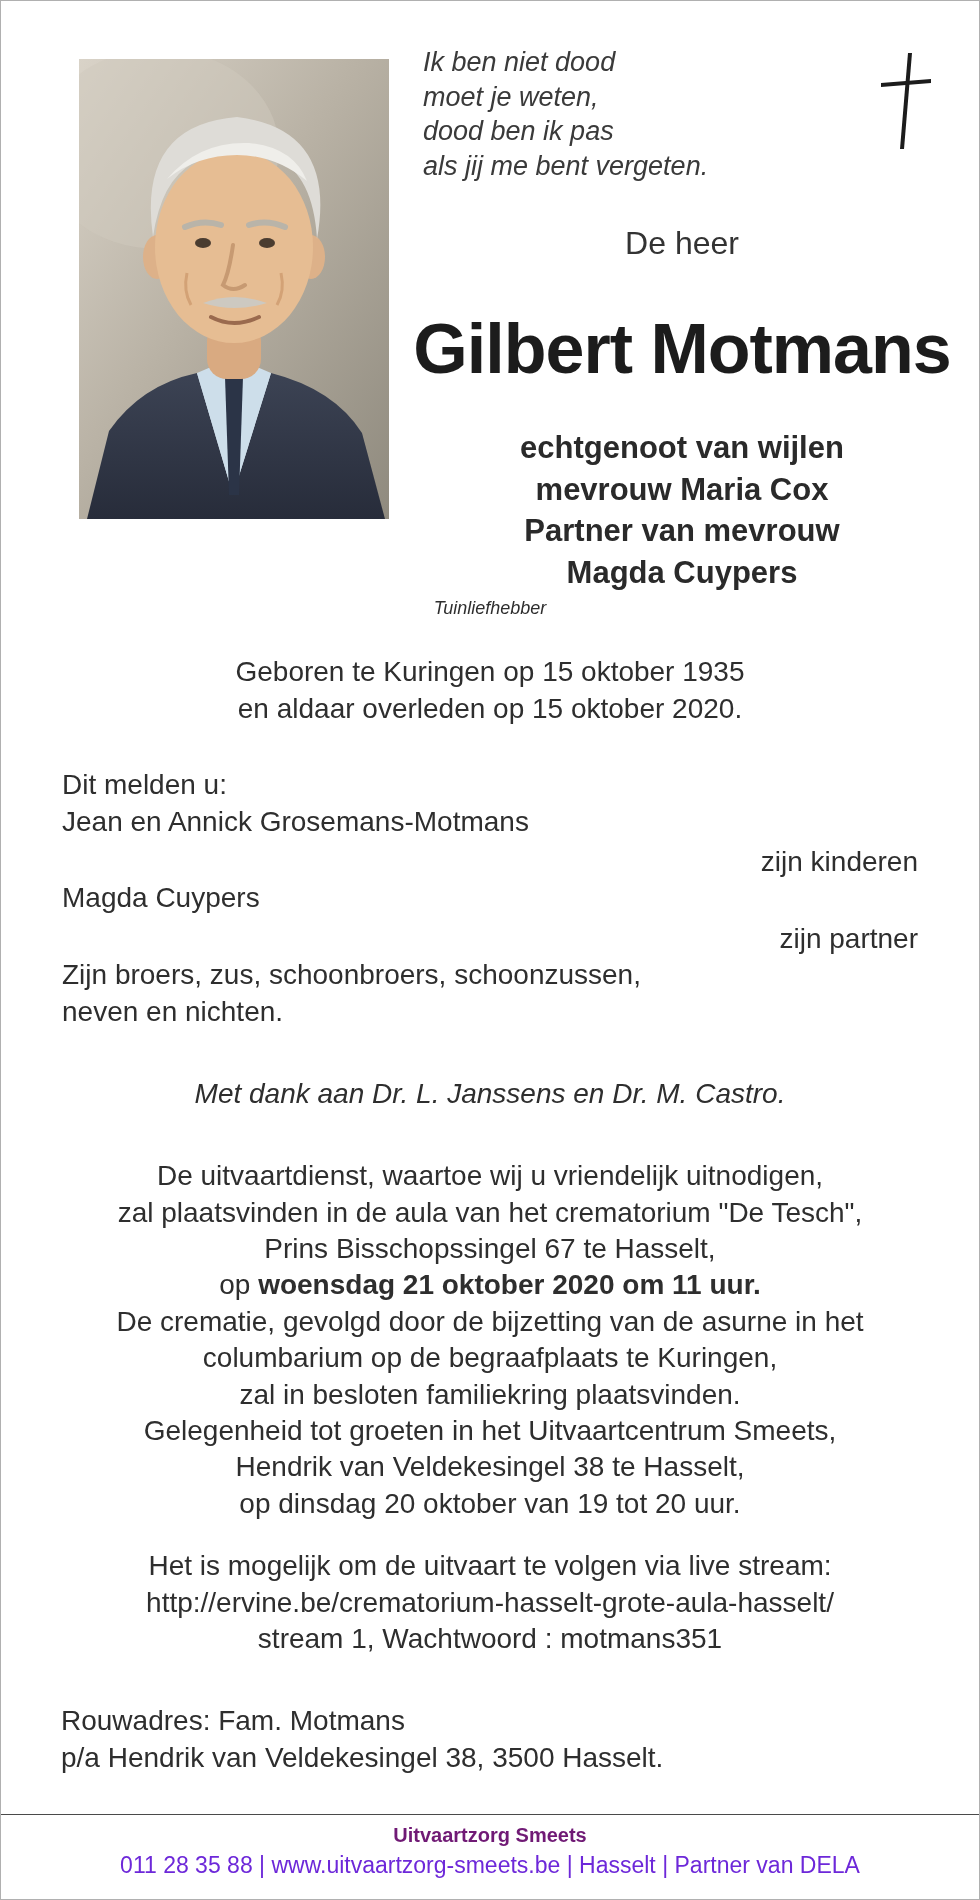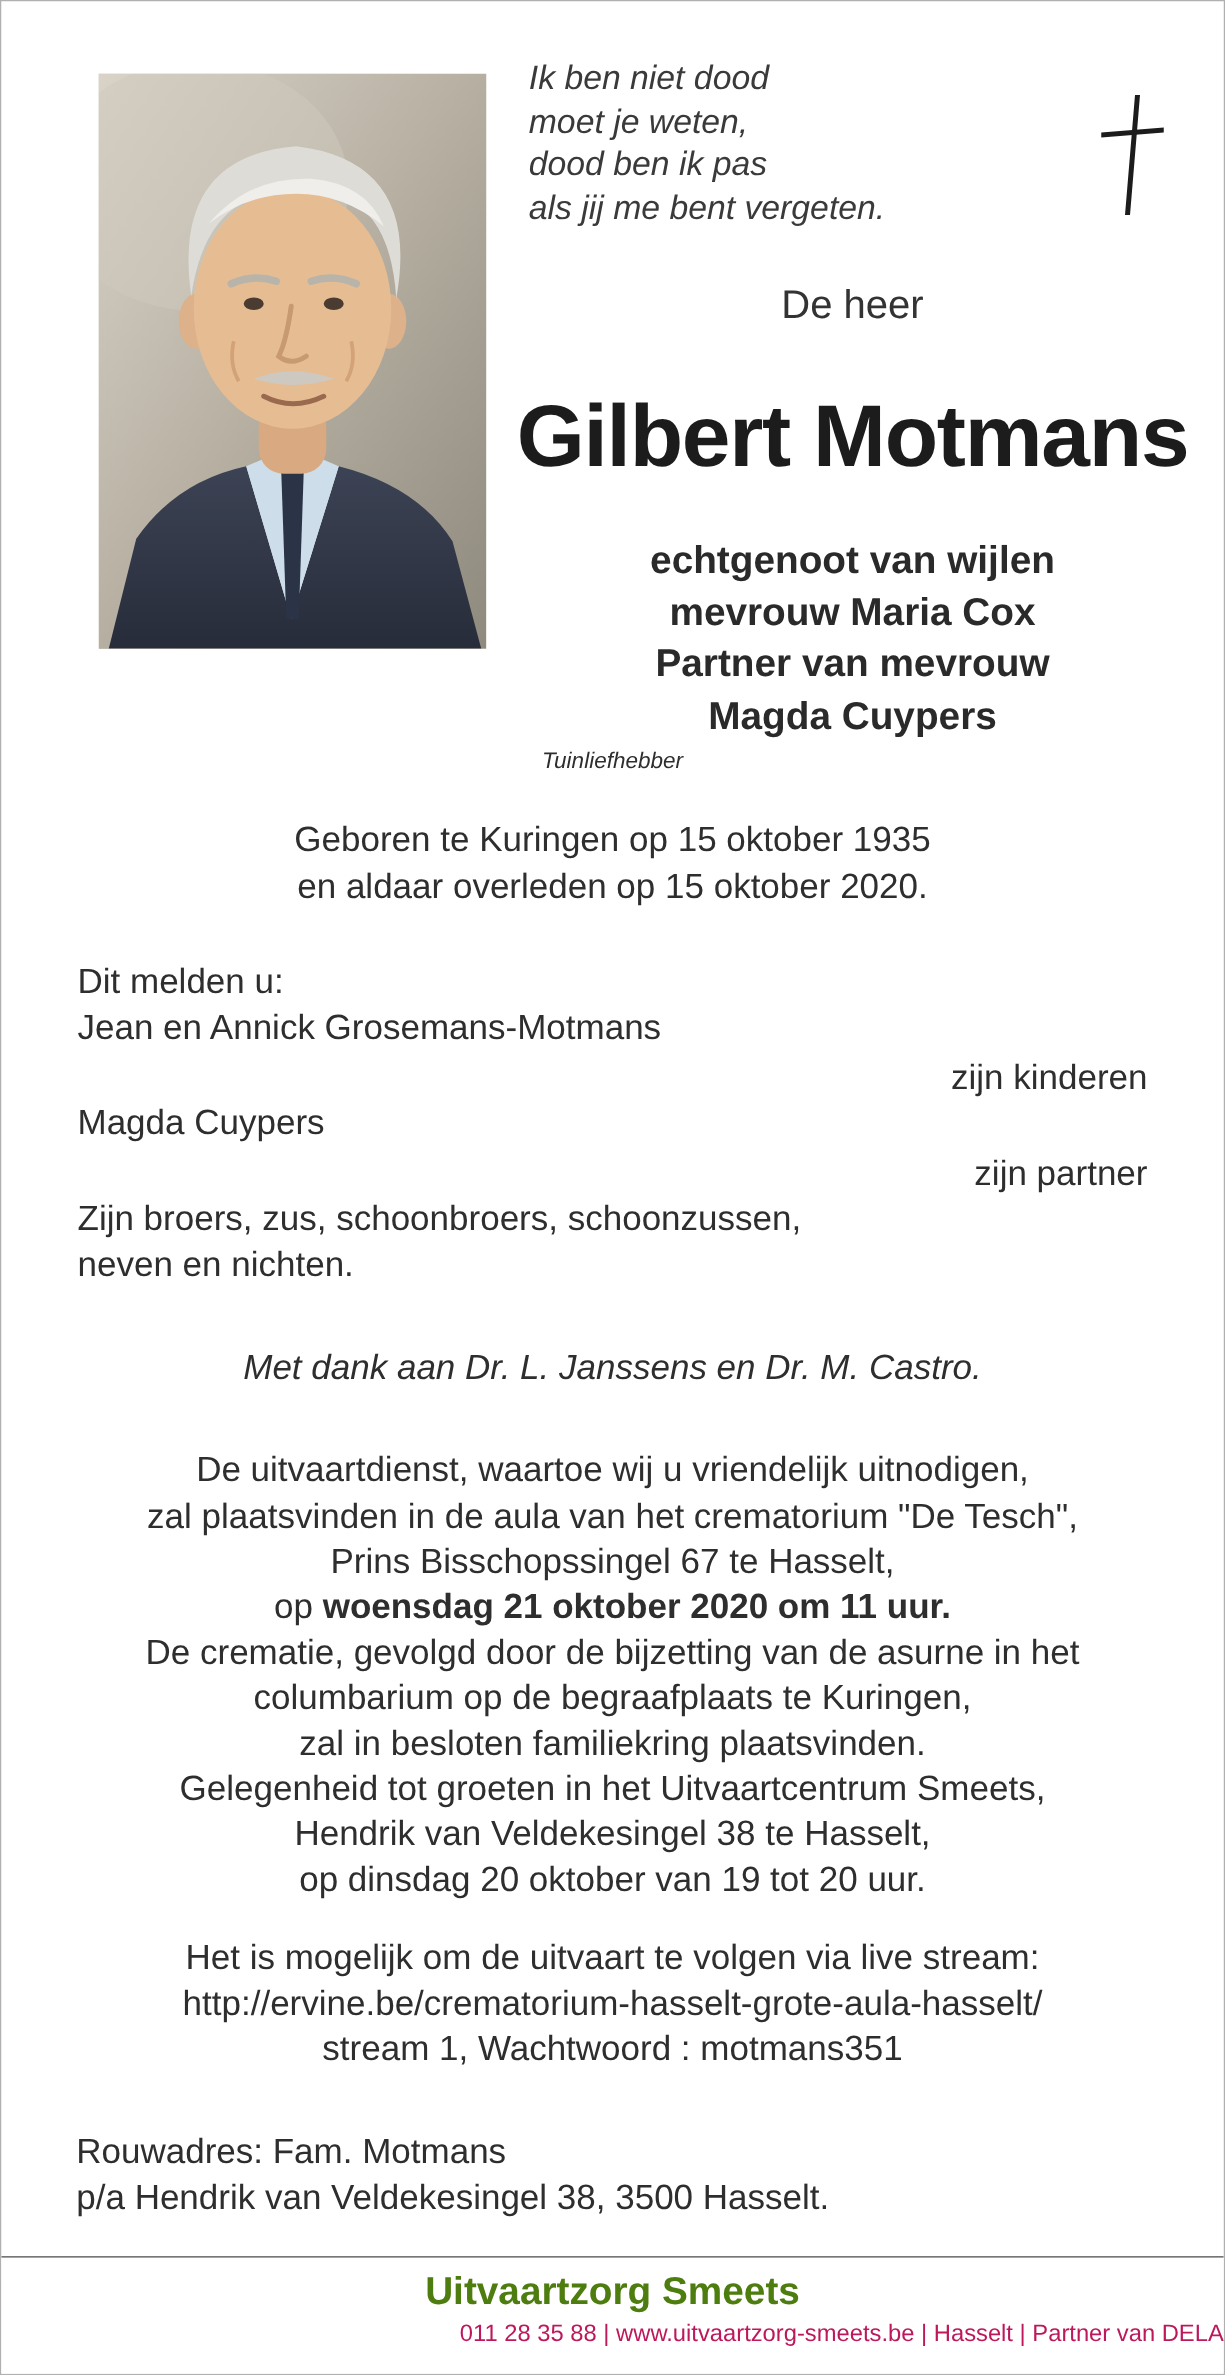--- a/index.html
+++ b/index.html
@@ -10,21 +10,21 @@
     border:1px solid #b0b0b0; position:relative; overflow:hidden;
     font-size:28px; line-height:1.3;
   }
   
   .top { position:relative; height:560px; }
   .photo {
     position:absolute; left:78px; top:58px; width:310px; height:460px;
     overflow:hidden; background:#b8b1a4;
   }
   .right-col { position:absolute; left:398px; top:44px; width:566px; text-align:center; }
-  .poem-row { display:flex; justify-content:space-between; align-items:flex-end; }
+  .poem-row { display:flex; justify-content:space-between; align-items:flex-start; }
   .poem { text-align:left; font-style:italic; font-size:27px; line-height:1.28; padding-left:24px; color:#3a3a3a; }
   .cross-wrap { padding-right:28px; padding-top:6px; }
   .salutation { font-size:32px; margin-top:40px; color:#333; }
   .name {
     font-size:70px; font-weight:bold; letter-spacing:-1px; margin-top:39px;
     color:#1c1c1c; font-stretch:condensed;
   }
   .relations { font-weight:bold; font-size:31px; line-height:1.35; margin-top:32px; color:#2a2a2a; }
   
   .center { text-align:center; }
@@ -35,22 +35,22 @@
   .thanks { font-style:italic; font-size:28px; margin-top:46px; }
   .service { margin-top:46px; padding:0 30px; }
   .livestream { margin-top:26px; padding:0 30px; }
   .mourning { margin-top:46px; padding:0 60px; }
   .notice { margin-top:50px; padding:0 60px; }
   
   .footer {
     position:absolute; left:0; right:0; bottom:0; background:#ffffff;
     border-top:1px solid #4a4a4a; text-align:center; padding:7px 0 18px;
   }
-  .footer-company { font-weight:bold; font-size:31px; color:#4d7c0f; }
-  .footer-info { font-size:19px; margin-top:3px; color:#be185d;text-align:right; }
+  .footer-company { font-weight:bold; font-size:20px; color:#701a75; }
+  .footer-info { font-size:23px; margin-top:3px; color:#6d28d9; }
   strong { font-weight:bold; }
 </style>
 </head>
 <body>
 
 <div class="page">
 
   <div class="top">
 
     <div class="photo">

